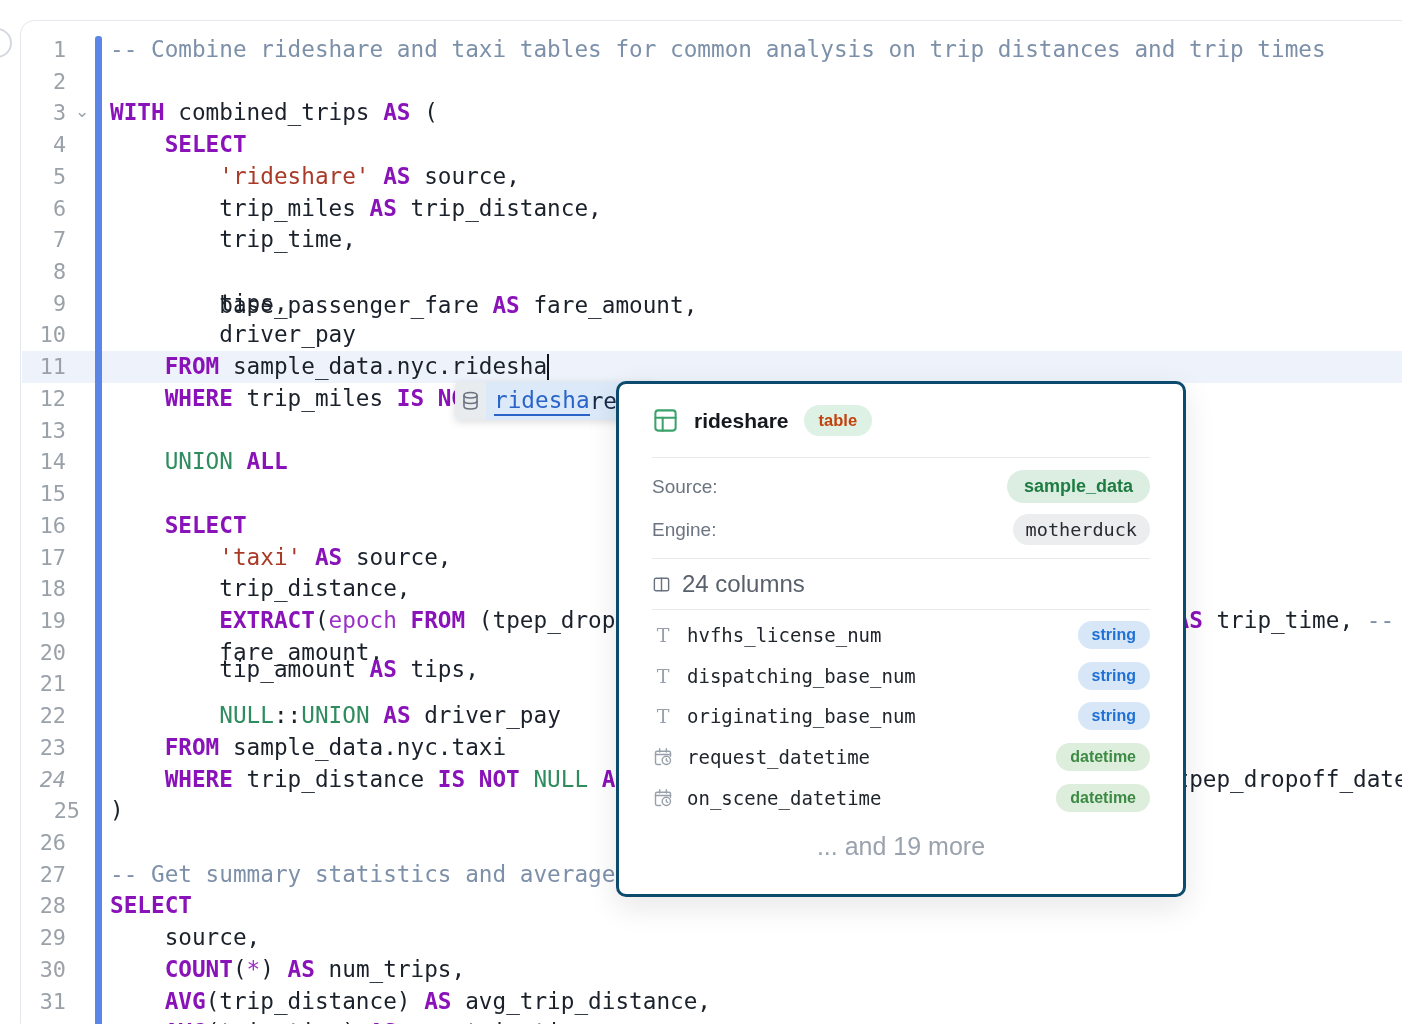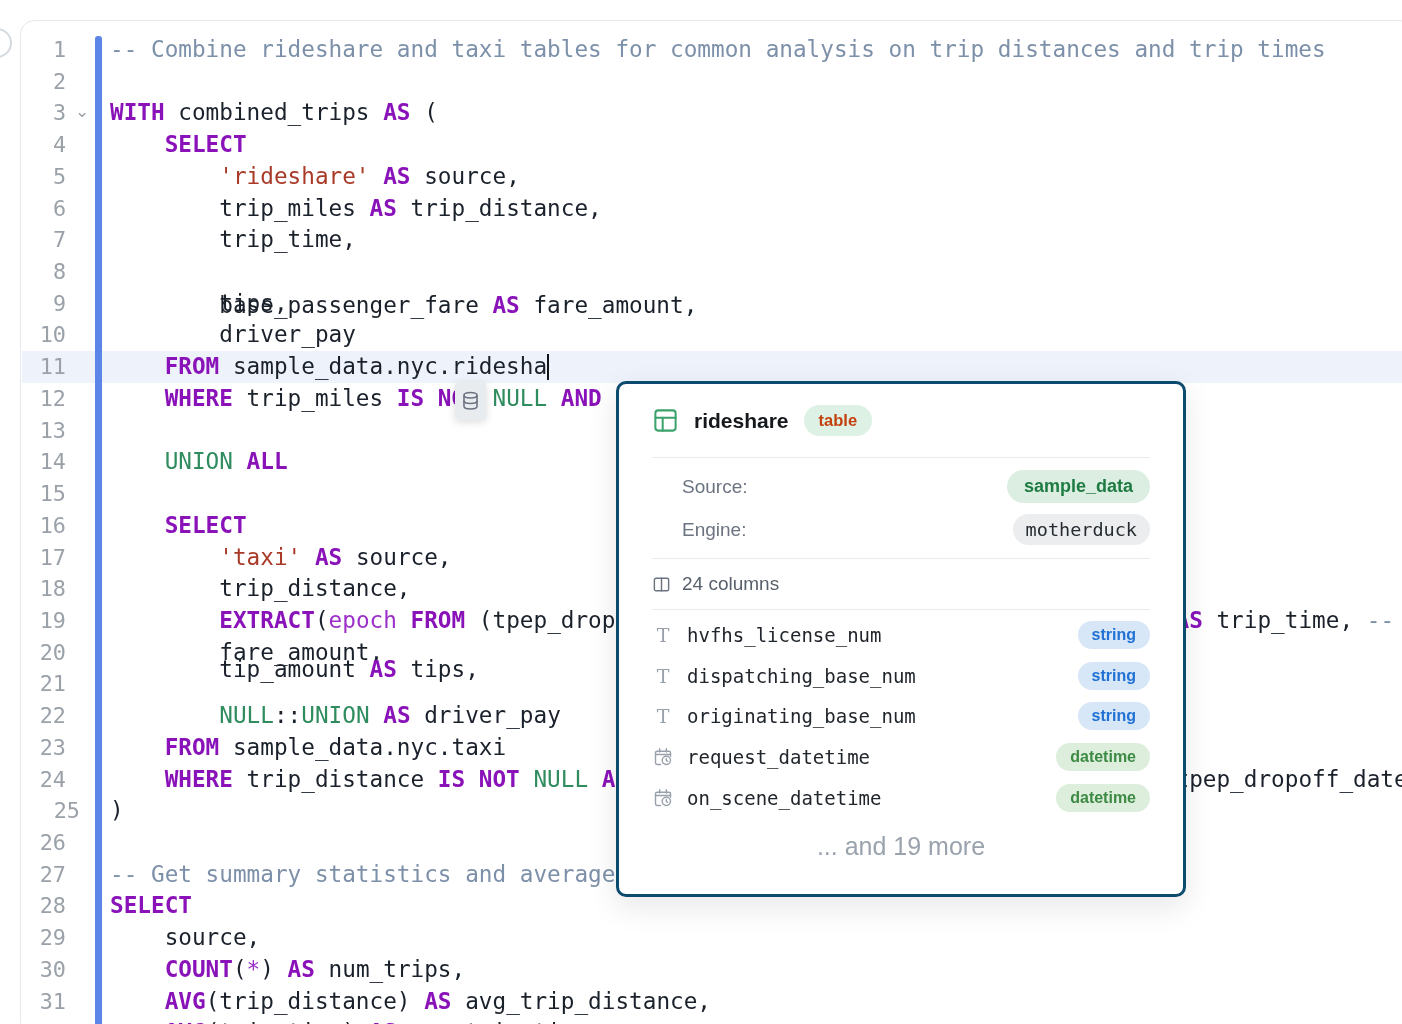--- a/index.html
+++ b/index.html
@@ -65,32 +65,32 @@
     background:#ffffff;border:3px solid #0c4a6e;border-radius:10px;z-index:40;
     box-shadow:0 10px 30px rgba(16,24,40,.10);padding:0 33px;
   }
   .card-header{height:73px;display:flex;align-items:center;gap:15px;}
   .card-title{font-size:21px;font-weight:bold;color:#15181c;}
   .badge-table{
     background:#def1e5;color:#c2410c;font-weight:bold;font-size:16.5px;
     padding:6px 15px;border-radius:20px;
   }
   .divider{height:1px;background:#e8eaed;}
-  .kv-rows{padding:7px 0;margin-left:30px;}
+  .kv-rows{padding:7px 0;}
   .kv-row{height:43px;display:flex;align-items:center;justify-content:space-between;}
   .kv-label{font-size:19px;color:#6b7480;}
   .pill-source{
     background:#dceee2;color:#1e7c43;font-weight:bold;font-size:18px;
     padding:6px 17px;border-radius:18px;font-family:"Liberation Sans",sans-serif;
   }
   .pill-engine{
     background:#ebedef;color:#262b31;font-size:18.5px;
     padding:5px 13px;border-radius:16px;font-family:"DejaVu Sans Mono",monospace;
   }
-  .count-row{height:50px;display:flex;align-items:center;gap:11px;font-size:19px;color:#58616b;}
+  .count-row{height:50px;display:flex;align-items:center;gap:11px;font-size:24px;color:#58616b;}
   .col-list{padding-top:5px;}
   .col-row{height:40.6px;display:flex;align-items:center;}
   .col-icon{width:22px;display:flex;align-items:center;justify-content:center;margin-right:13px;}
   .t-glyph{font-family:"DejaVu Serif",serif;font-size:19px;color:#98a1ab;}
   .col-name{font-family:"DejaVu Sans Mono",monospace;font-size:19px;color:#21262c;flex:1;}
   .type-pill{font-weight:bold;font-size:16px;padding:5px 14px;border-radius:16px;}
   .pill-string{background:#d7e7f8;color:#2071d3;}
   .pill-datetime{background:#ddeedd;color:#3c8a44;}
   .more-row{text-align:center;font-size:25px;color:#9aa3ad;padding-top:14px;}
   svg{display:block;}
@@ -143,21 +143,21 @@
     <div class="line-num" style="top: 604.96px;">19</div>
     <div class="code-line" style="top: 604.96px;"><span class="tok-pln">        </span><span class="tok-kw">EXTRACT</span><span class="tok-pln">(</span><span class="tok-kw2">epoch</span><span class="tok-pln"> </span><span class="tok-kw">FROM</span><span class="tok-pln"> (tpep_dropoff_datetime - tpep_pickup_datetime))/60 </span><span class="tok-kw">AS</span><span class="tok-pln"> trip_time, </span><span class="tok-com">--</span></div>
     <div class="line-num" style="top: 636.68px;">20</div>
     <div class="code-line" style="top: 636.68px;"><span class="tok-pln">        fare_amount,</span></div>
     <div class="line-num" style="top: 668.4px;">21</div>
     <div class="code-line" style="top: 654px;"><span class="tok-pln">        tip_amount </span><span class="tok-kw">AS</span><span class="tok-pln"> tips,</span></div>
     <div class="line-num" style="top: 700.12px;">22</div>
     <div class="code-line" style="top: 700.12px;"><span class="tok-pln">        </span><span class="tok-grn">NULL</span><span class="tok-pln">::</span><span class="tok-grn">UNION</span><span class="tok-pln"> </span><span class="tok-kw">AS</span><span class="tok-pln"> driver_pay</span></div>
     <div class="line-num" style="top: 731.84px;">23</div>
     <div class="code-line" style="top: 731.84px;"><span class="tok-pln">    </span><span class="tok-kw">FROM</span><span class="tok-pln"> sample_data.nyc.taxi</span></div>
-    <div class="line-num" style="top: 763.56px;">24</div>
+    <div class="line-num" style="top: 763.56px; font-style: italic;">24</div>
     <div class="code-line" style="top: 763.56px;"><span class="tok-pln">    </span><span class="tok-kw">WHERE</span><span class="tok-pln"> trip_distance </span><span class="tok-kw">IS NOT</span><span class="tok-grn"> NULL</span><span class="tok-kw"> AND</span><span class="tok-pln"> trip_time &gt; 0 </span><span class="tok-kw">AND</span><span class="tok-pln"> fare_amount &gt; 0 </span><span class="tok-kw">AND</span><span class="tok-pln"> tpep_dropoff_datetime </span></div>
     <div class="line-num" style="top: 795.28px; padding-left: 14px;">25</div>
     <div class="code-line" style="top: 795.28px;"><span class="tok-pln">)</span></div>
     <div class="line-num" style="top: 827px;">26</div>
     <div class="code-line" style="top: 827px;"></div>
     <div class="line-num" style="top: 858.72px;">27</div>
     <div class="code-line" style="top: 858.72px;"><span class="tok-com">-- Get summary statistics and average fares by source</span></div>
     <div class="line-num" style="top: 890.44px;">28</div>
     <div class="code-line" style="top: 890.44px;"><span class="tok-kw">SELECT</span></div>
     <div class="line-num" style="top: 922.16px;">29</div>
@@ -173,20 +173,23 @@
 <div class="indent-bar"></div>
 
 <div class="autocomplete">
   <div class="ac-iconbox">
     <svg width="19" height="20" viewBox="0 0 18 19" fill="none" stroke="#6b7280" stroke-width="1.5">
       <ellipse cx="9" cy="4" rx="6.2" ry="2.6"></ellipse>
       <path d="M2.8 4 v10.5 c0 1.45 2.78 2.6 6.2 2.6 s6.2 -1.15 6.2 -2.6 V4"></path>
       <path d="M2.8 9.3 c0 1.45 2.78 2.6 6.2 2.6 s6.2 -1.15 6.2 -2.6"></path>
     </svg>
   </div>
+  <div class="ac-item">
+    <span class="ac-match">ridesha</span><span class="ac-rest">re</span>
+  </div>
 </div>
 
 <div class="info-card">
   <div class="card-header">
     <span>
       <svg width="27" height="27" viewBox="0 0 24 24" fill="none" stroke="#3ba26b" stroke-width="1.8" stroke-linecap="round" stroke-linejoin="round">
         <rect x="3" y="3" width="18" height="18" rx="2.5"></rect>
         <path d="M3 9.5h18"></path>
         <path d="M9.5 9.5V21"></path>
       </svg>

